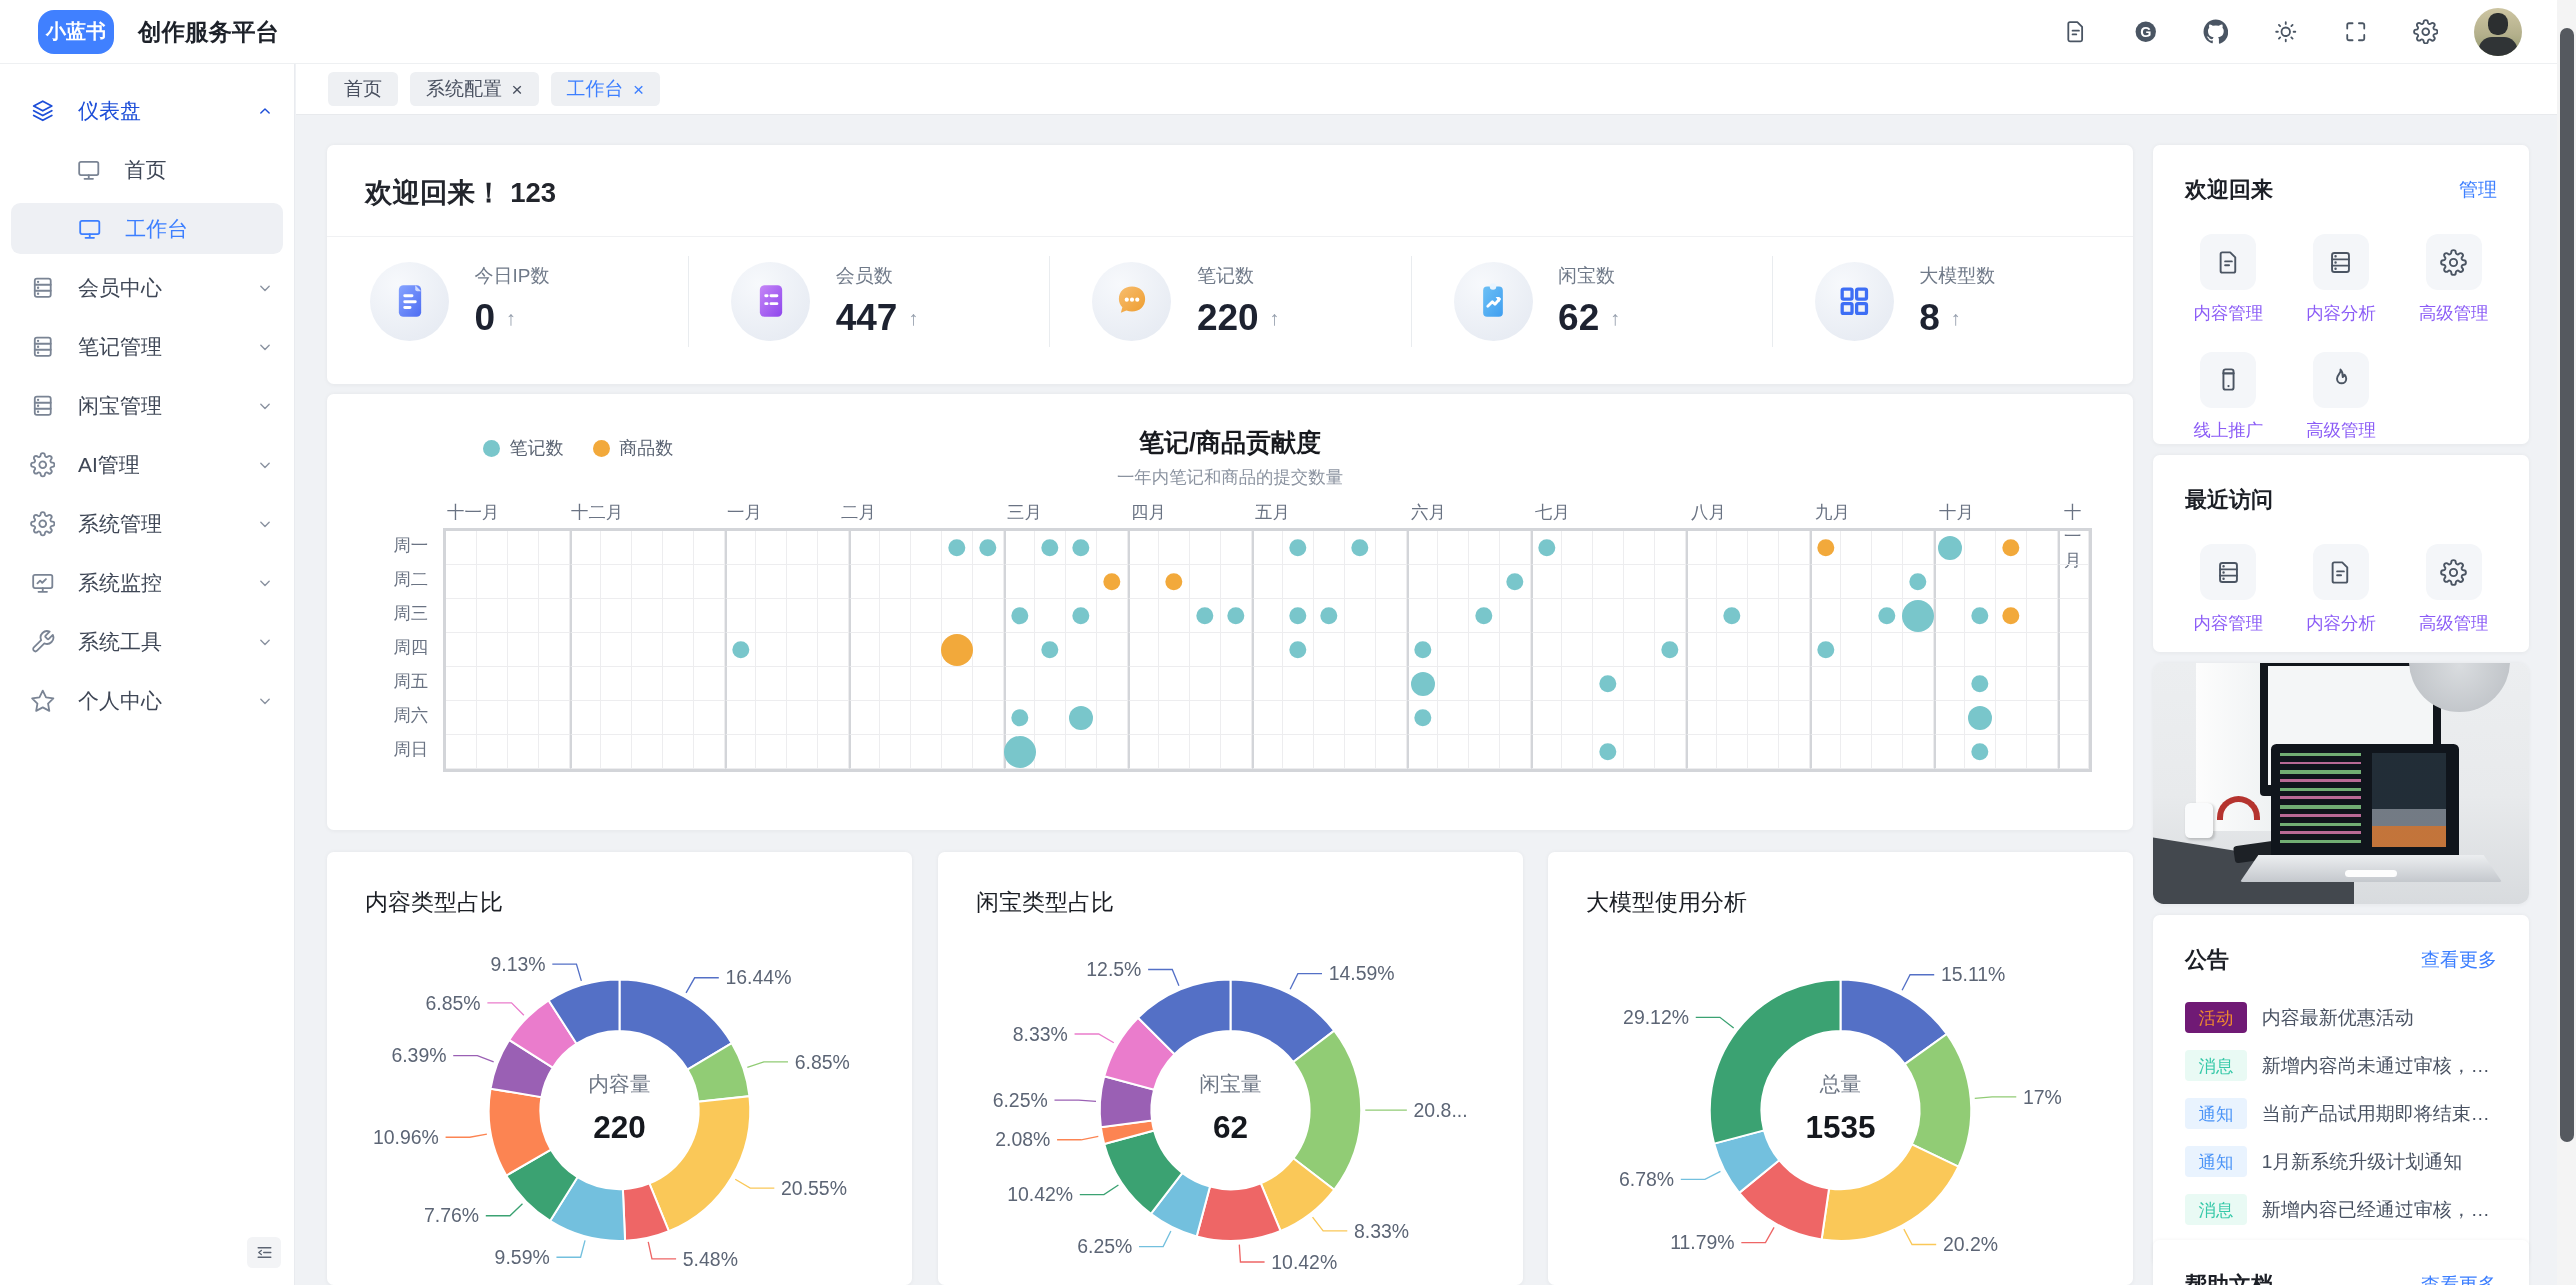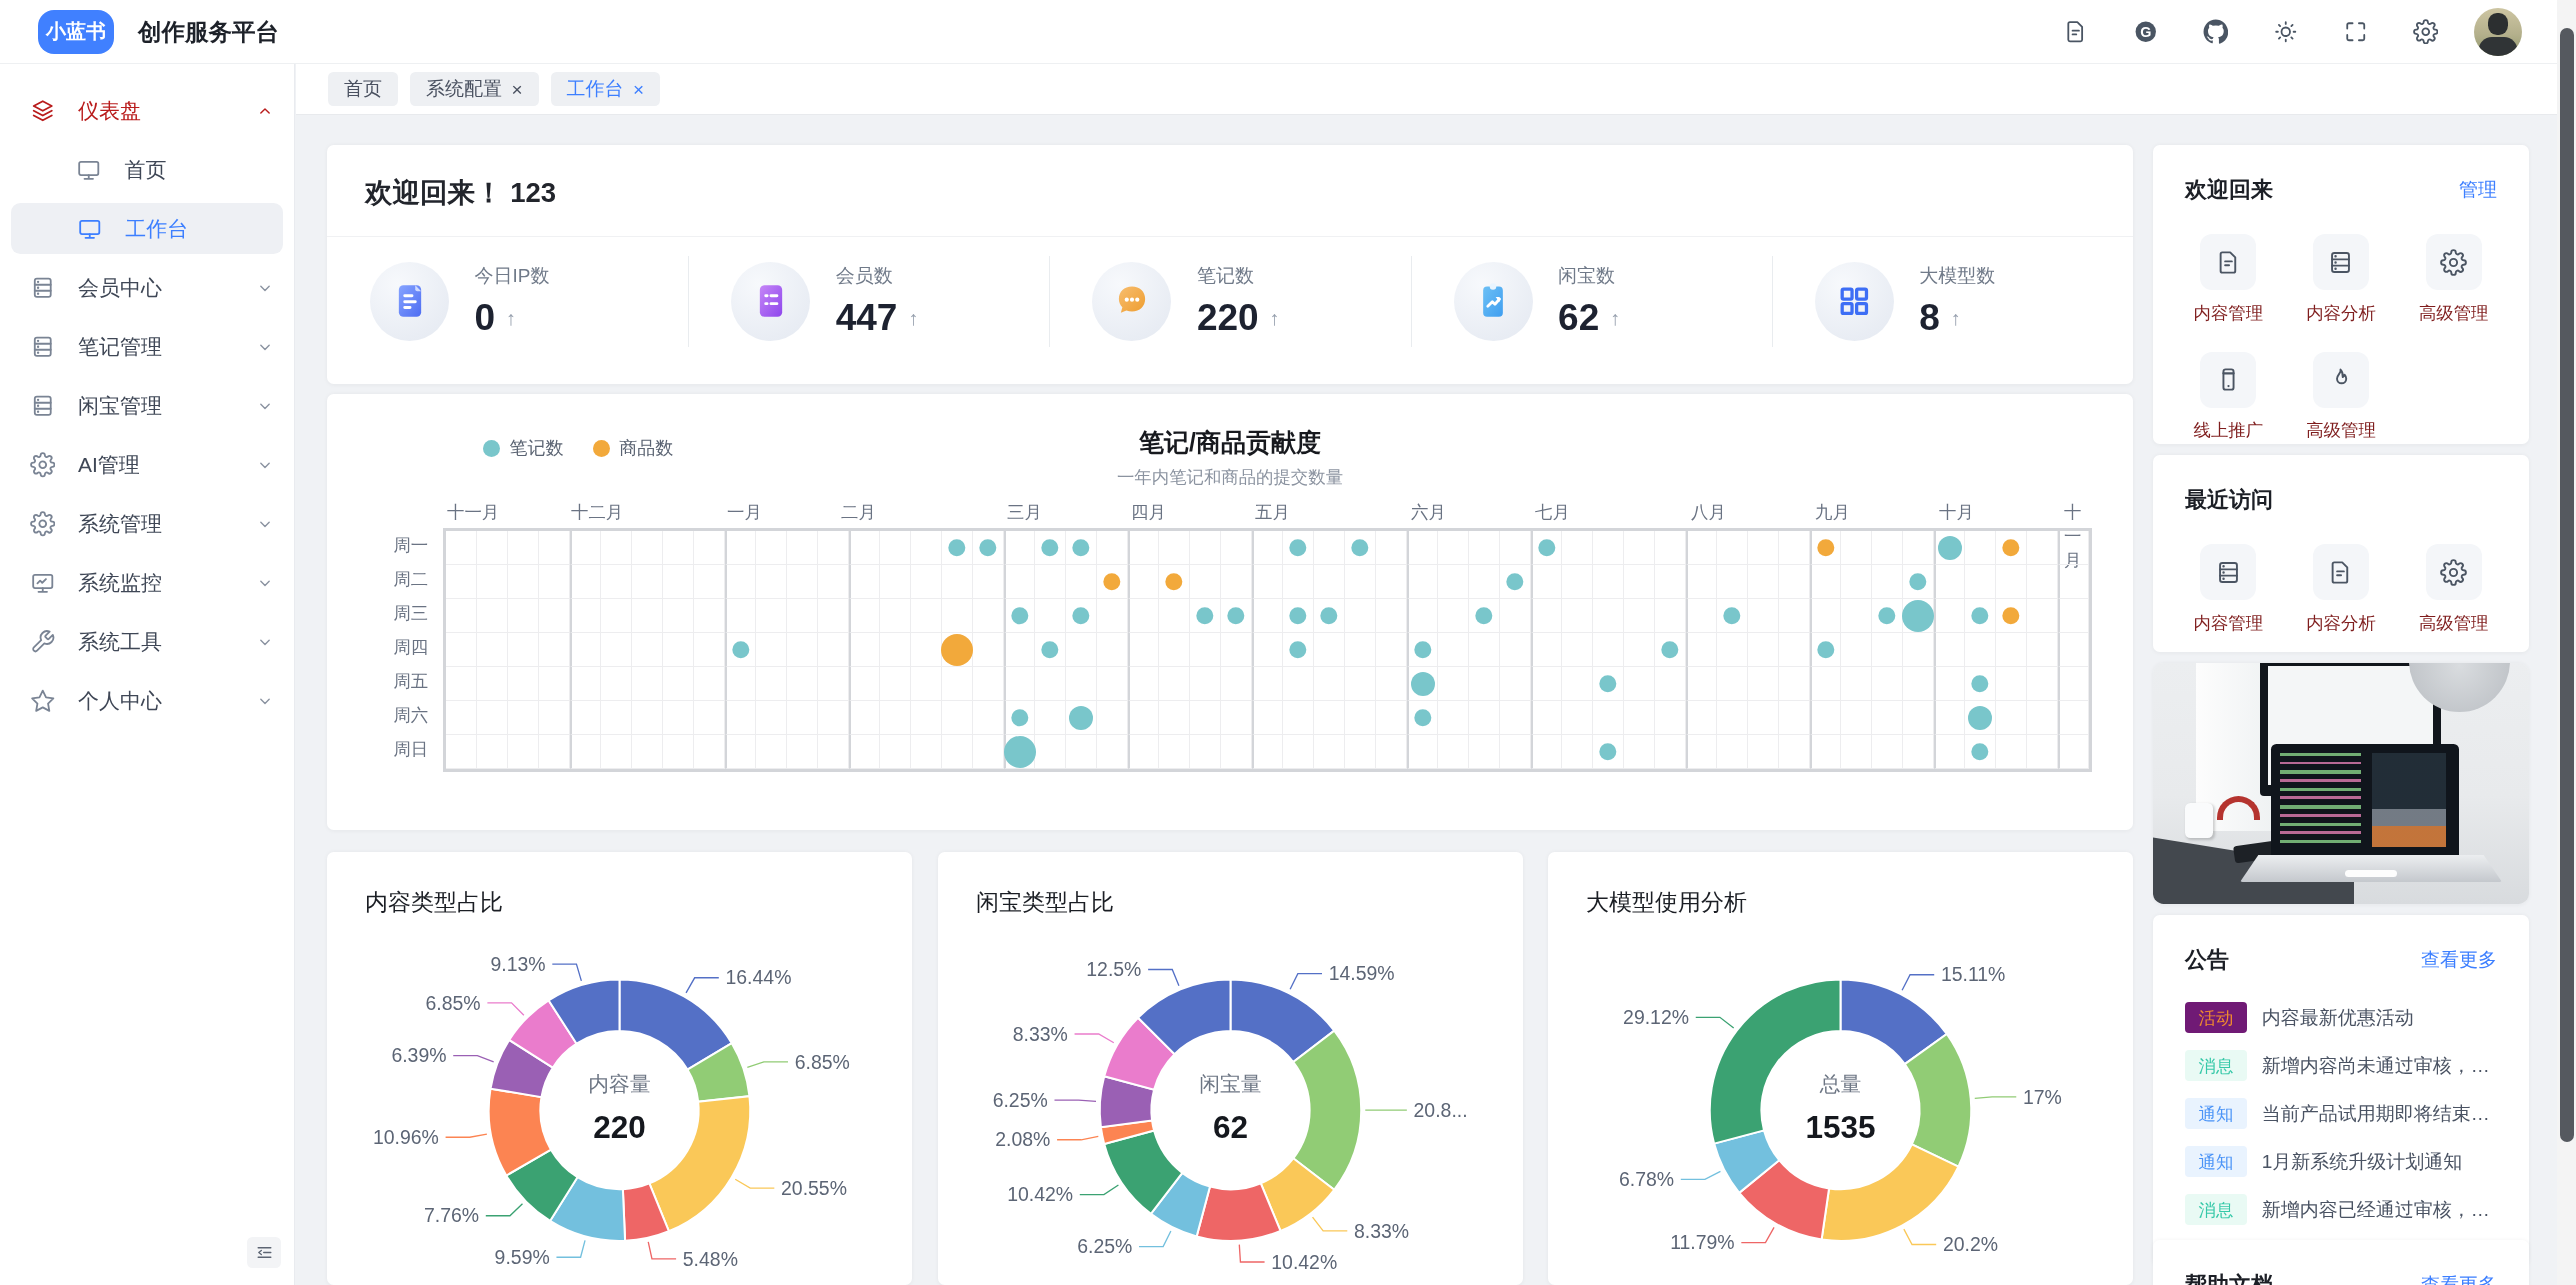--- a/index.html
+++ b/index.html
@@ -30,21 +30,21 @@
   
   #sidebar { position:absolute; left:0; top:64px; width:295px; height:1221px; background:#fff;
              border-right:0.7px solid #e9ebef; z-index:10; }
   #sidebar-menu { padding-top:17.4px; }
   .mi { height:59px; display:flex; align-items:center; padding-left:29.5px; padding-right:19px;
         font-size:21px; color:#3f4756; cursor:pointer; }
   .mi .ic { width:25.5px; height:25.5px; color:#7a8494; margin-right:23px; flex:none; }
   .mi .ic svg { width:25.5px; height:25.5px; display:block; }
   .mi .chev { margin-left:auto; color:#8b93a1; width:20px; height:20px; }
   .mi .chev svg { width:20px; height:20px; display:block; }
-  .mi.blue, .mi.blue .ic, .mi.blue .chev { color:#b91c1c;text-align:right; }
+  .mi.blue, .mi.blue .ic, .mi.blue .chev { color:#1d4ed8;text-align:right; }
   .mi.sub { padding-left:76px; }
   .mi.sub.active { background:#eef0f4; border-radius:9.4px; margin:4px 10.7px; height:51px; padding-left:66px; color:#3d7fff; }
   .mi.sub.active .ic { color:#3d7fff; }
   #collapse-btn { position:absolute; left:247px; bottom:17.4px; width:34px; height:31px; background:#f3f4f6;
                   border-radius:5.4px; display:flex; align-items:center; justify-content:center; color:#5d6573; cursor:pointer; }
   #collapse-btn svg { width:19px; height:19px; }
 
   
   #tabbar { position:absolute; left:296px; top:64px; width:2280px; height:51px; background:#fff;
             border-bottom:0.7px solid #e8eaed; display:flex; align-items:center; padding-left:32px; gap:12px; z-index:9; }
@@ -100,21 +100,21 @@
   .panel-title-row { display:flex; align-items:center; justify-content:space-between; padding:29.5px 32px 0 32px; }
   .panel-title { font-size:22px; font-weight:600; color:#1c1f26; }
   .panel-link { font-size:19px; color:#3d7fff; cursor:pointer;font-family:Liberation Mono, monospace; }
   #qa-card { left:2153px; top:145px; width:376px; height:299px; }
   #rv-card { left:2153px; top:455px; width:376px; height:197px; }
   .tile-grid { display:grid; grid-template-columns:repeat(3,1fr); row-gap:27px; margin-top:29.5px; padding:0 19px; }
   .tile-item { display:flex; flex-direction:column; align-items:center; gap:10.7px; cursor:pointer; }
   .tile { width:56px; height:56px; border-radius:12px; background:#f4f6f9; color:#4b5563;
           display:flex; align-items:center; justify-content:center; }
   .tile svg { width:27px; height:27px; }
-  .tile-label { font-size:17.4px; color:#7f1d1d; }
+  .tile-label { font-size:17.4px; color:#8b5cf6; }
 
   
   #photo-card { left:2153px; top:663px; width:376px; height:241px; border-radius:10.7px; overflow:hidden;
                 background:linear-gradient(180deg,#eceef0 0%,#e8eaec 55%,#d8dbde 100%); }
   .ph { position:absolute; }
   .ph-window { left:43px; top:0; width:87px; height:168px; background:linear-gradient(90deg,#fdfdfd,#eef1f2); border-right:5.4px solid #c9cdd1; }
   .ph-monitor { left:107px; top:-5.4px; width:181px; height:138px; background:#11161c; border-radius:4px; }
   .ph-monitor::after { content:""; position:absolute; left:8px; top:8px; right:8px; bottom:10.7px; background:#f4f6f7; }
   .ph-lamp { right:19px; top:-9.4px; width:101px; height:58px; background:radial-gradient(circle at 50% 20%,#d9dcdf,#b9bdc2); border-radius:0 0 60px 60px; }
   .ph-plant { left:119px; top:106px; width:29.5px; height:20px; background:#5c8f4e; border-radius:60% 60% 20% 20%; }

